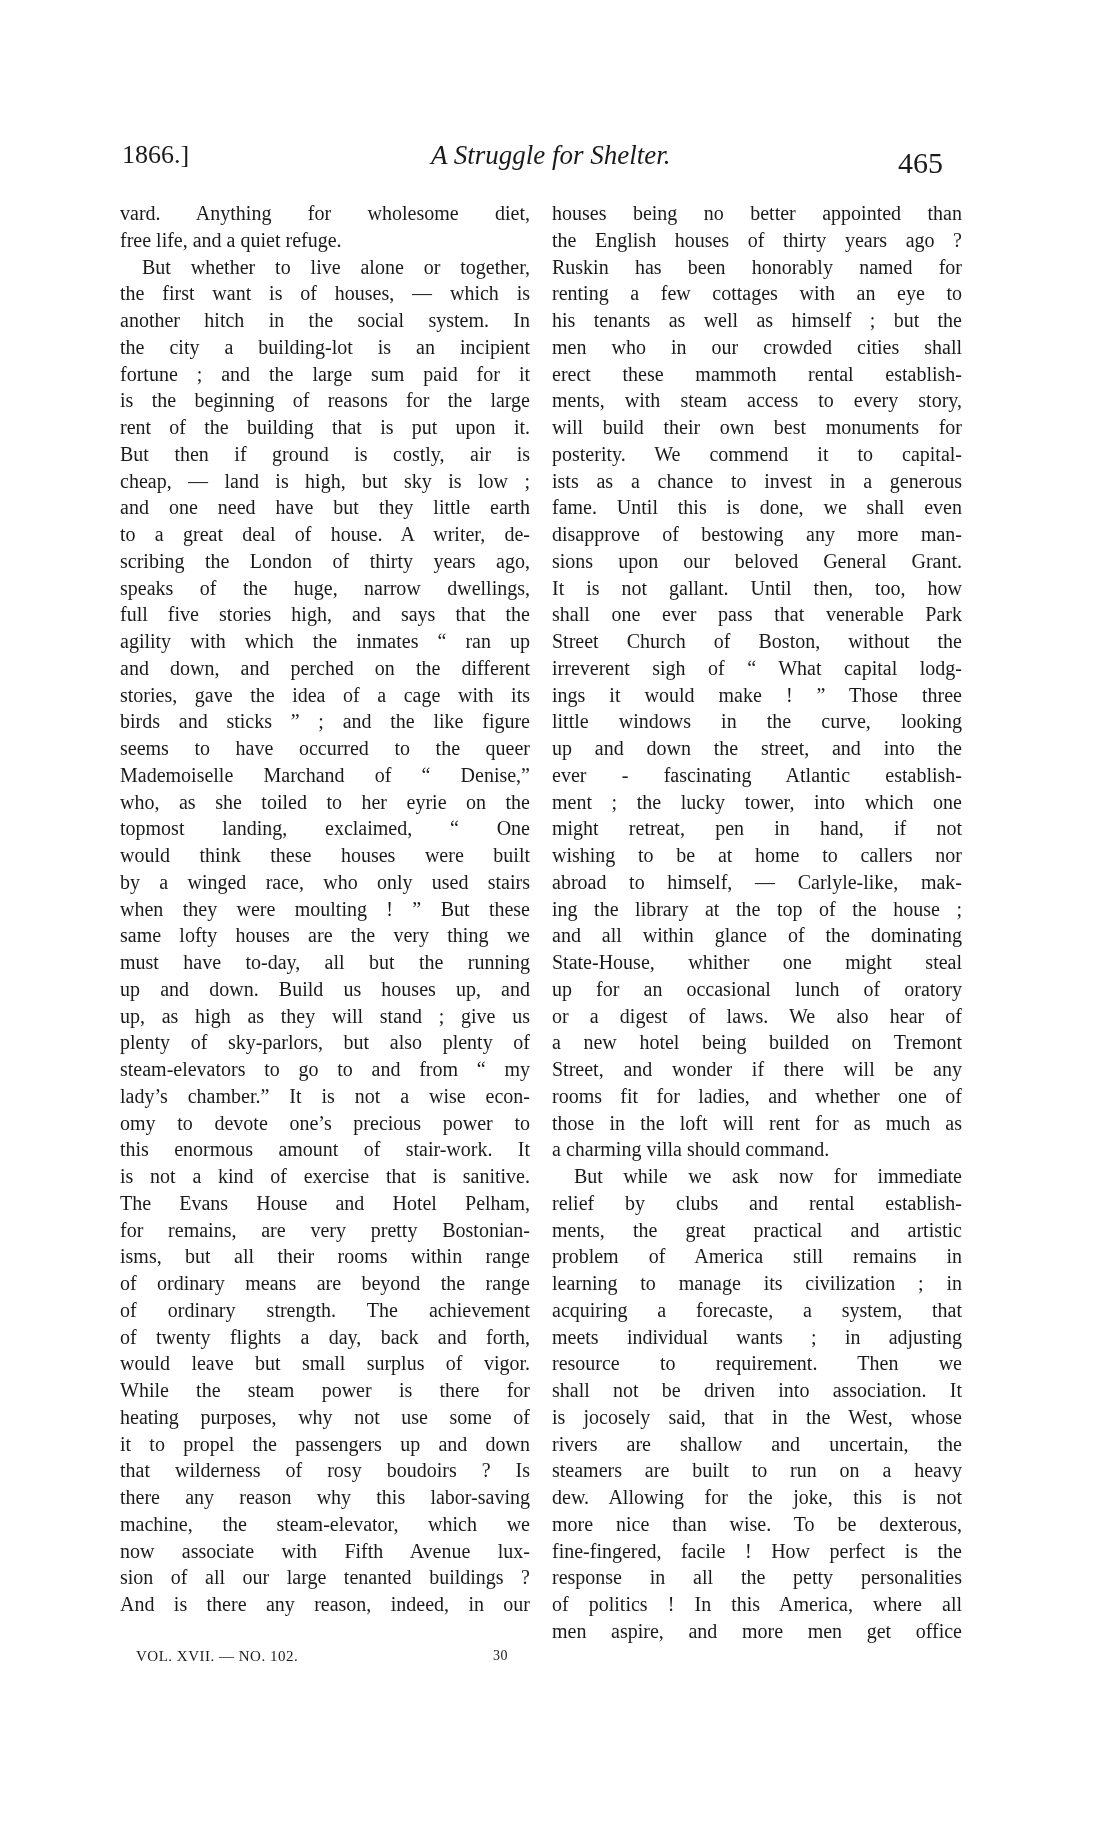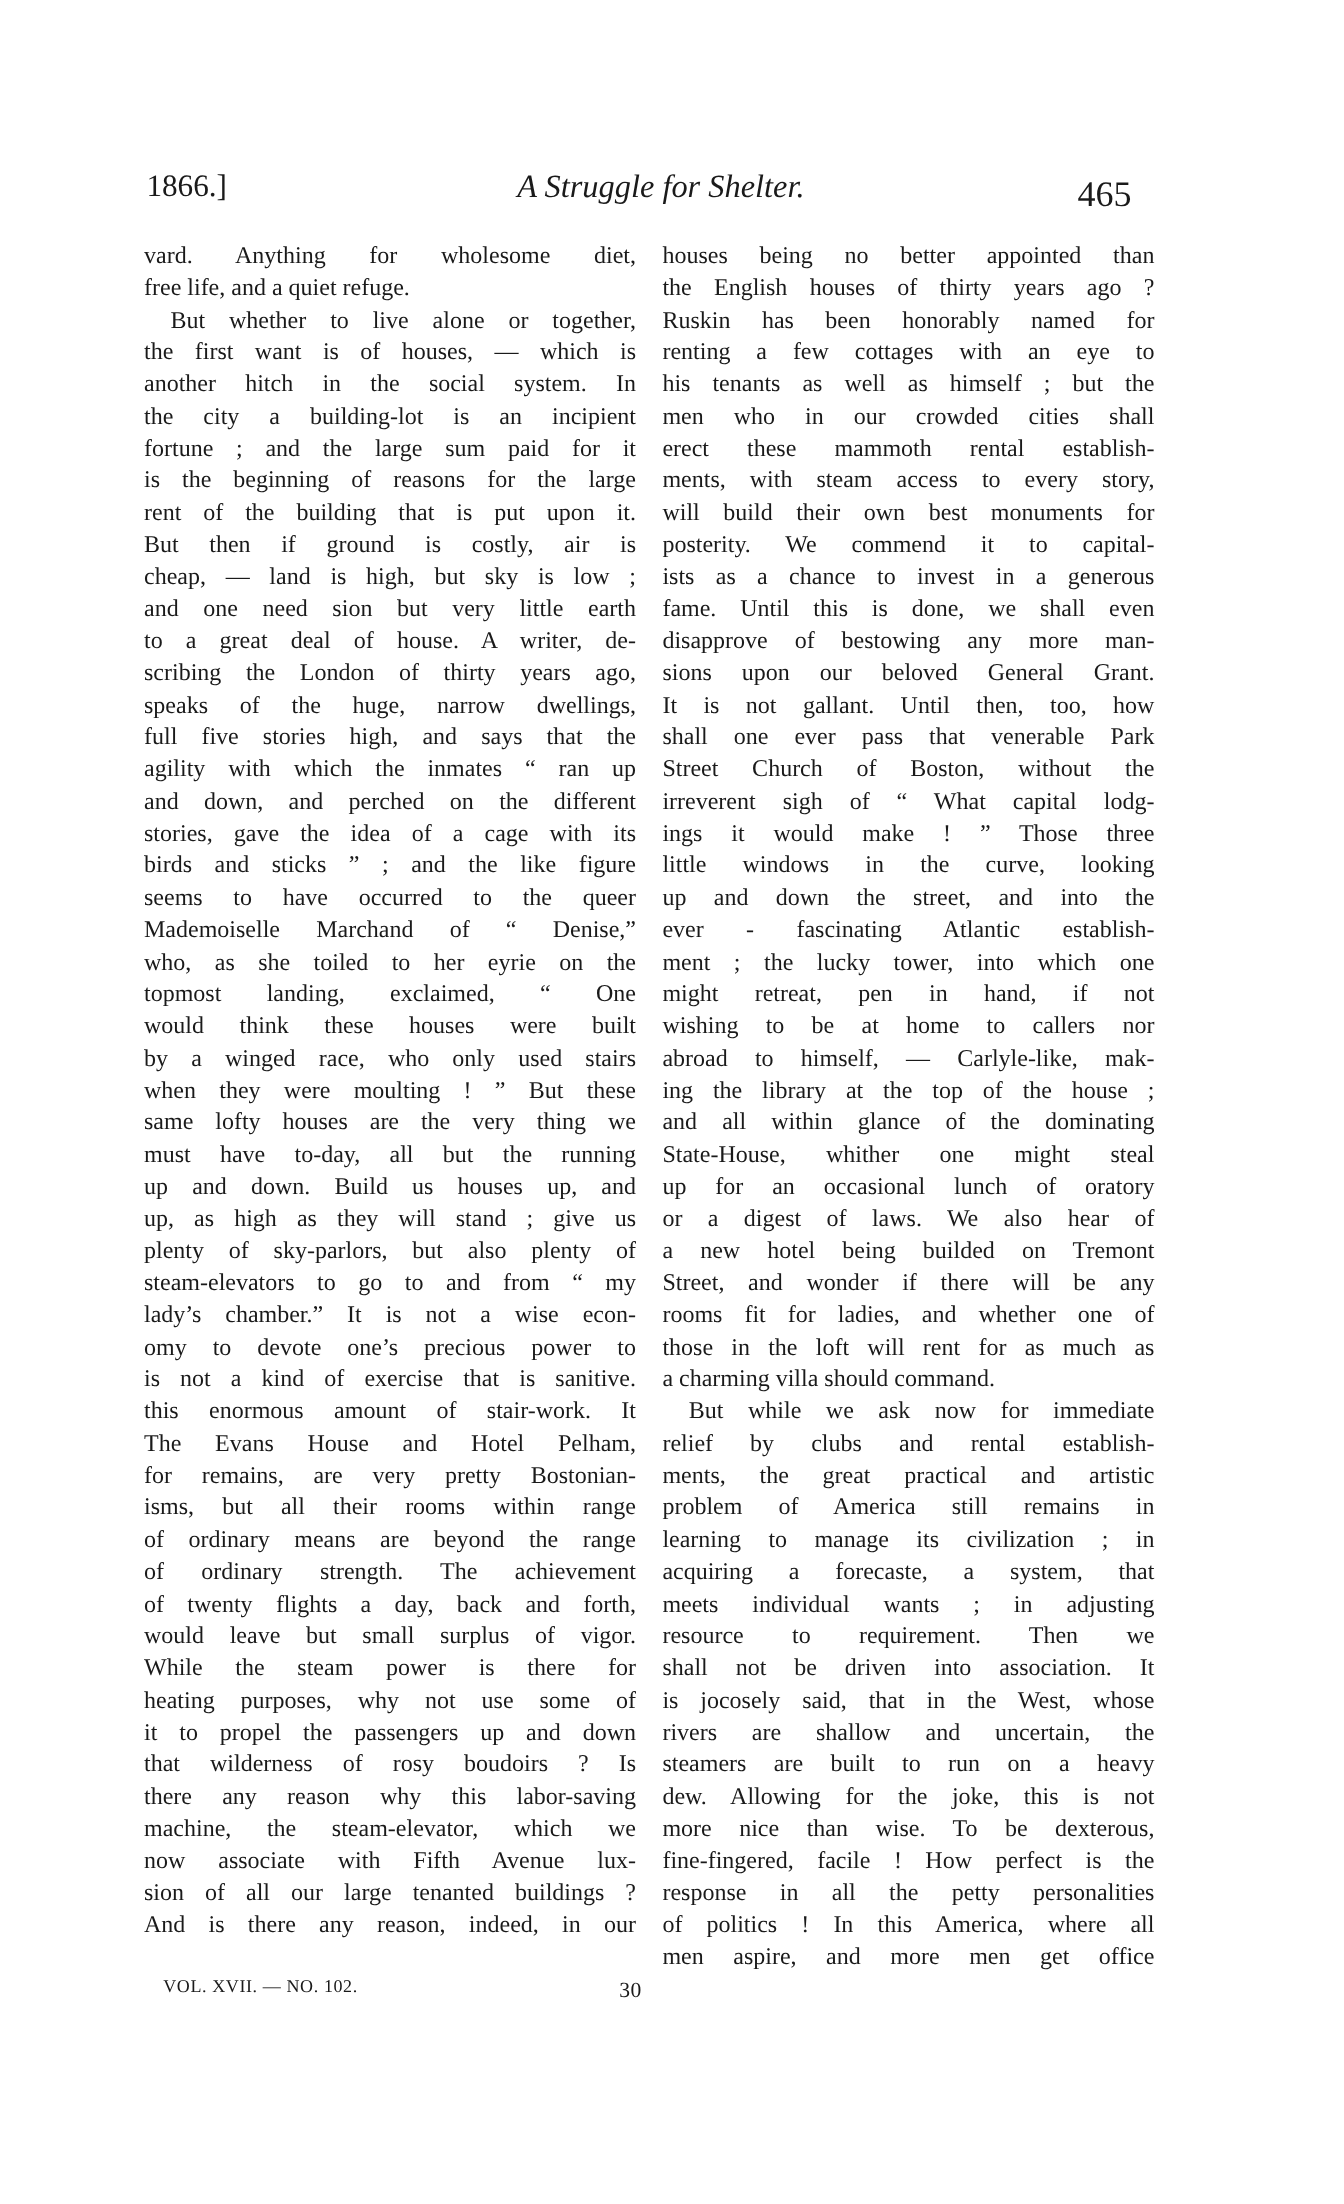--- a/index.html
+++ b/index.html
@@ -9,42 +9,42 @@
   .hdr-title { left:395px; font-size:27px; font-style:italic;margin-left:36px; }
   .hdr-page { left:898px; top:146px; font-size:30px; }
   .col { position:absolute; top:200px; width:410px; font-family:"Liberation Serif","DejaVu Serif",serif; font-size:20px; }
   .col-left { left:120px; }
   .col-right { left:552px; }
   .line { height:26.75px; line-height:26.75px; white-space:nowrap; text-align:justify; text-align-last:justify; }
   .line.last { text-align-last:left;font-family:Liberation Serif, serif; }
   .line.indent { padding-left:22px; }
   .footer { position:absolute; top:1648px; font-family:"Liberation Serif","DejaVu Serif",serif; font-size:15px; letter-spacing:0.5px; }
   .footer-vol { left:136px; }
-  .footer-sig { left:516px; font-size:18px; }
+  .footer-sig { left:493px; font-size:14px; }
 </style>
 </head>
 <body>
 
 <div class="hdr hdr-date">1866.]</div>
 <div class="hdr hdr-title">A Struggle for Shelter.</div>
 <div class="hdr hdr-page">465</div>
 
 <div class="col col-left">
     <div class="line">vard.  Anything for wholesome diet,</div>
     <div class="line last">free life, and a quiet refuge.</div>
     <div class="line indent">But whether to live alone or together,</div>
     <div class="line">the first want is of houses, — which is</div>
     <div class="line">another hitch in the social system.  In</div>
     <div class="line">the city a building-lot is an incipient</div>
     <div class="line">fortune ; and the large sum paid for it</div>
     <div class="line">is the beginning of reasons for the large</div>
     <div class="line">rent of the building that is put upon it.</div>
     <div class="line">But then if ground is costly, air is</div>
     <div class="line">cheap, — land is high, but sky is low ;</div>
-    <div class="line">and one need sion but very little earth</div>
+    <div class="line">and one need have but they little earth</div>
     <div class="line">to a great deal of house.  A writer, de-</div>
     <div class="line">scribing the London of thirty years ago,</div>
     <div class="line">speaks of the huge, narrow dwellings,</div>
     <div class="line">full five stories high, and says that the</div>
     <div class="line">agility with which the inmates “ ran up</div>
     <div class="line">and down, and perched on the different</div>
     <div class="line">stories, gave the idea of a cage with its</div>
     <div class="line">birds and sticks ” ; and the like figure</div>
     <div class="line">seems to have occurred to the queer</div>
     <div class="line">Mademoiselle Marchand of “ Denise,”</div>
@@ -54,22 +54,22 @@
     <div class="line">by a winged race, who only used stairs</div>
     <div class="line">when they were moulting ! ”  But these</div>
     <div class="line">same lofty houses are the very thing we</div>
     <div class="line">must have to-day, all but the running</div>
     <div class="line">up and down.  Build us houses up, and</div>
     <div class="line">up, as high as they will stand ; give us</div>
     <div class="line">plenty of sky-parlors, but also plenty of</div>
     <div class="line">steam-elevators to go to and from “ my</div>
     <div class="line">lady’s chamber.”  It is not a wise econ-</div>
     <div class="line">omy to devote one’s precious power to</div>
+    <div class="line">this enormous amount of stair-work.  It</div>
     <div class="line">is not a kind of exercise that is sanitive.</div>
-    <div class="line">this enormous amount of stair-work.  It</div>
     <div class="line">The Evans House and Hotel Pelham,</div>
     <div class="line">for remains, are very pretty Bostonian-</div>
     <div class="line">isms, but all their rooms within range</div>
     <div class="line">of ordinary means are beyond the range</div>
     <div class="line">of ordinary strength.  The achievement</div>
     <div class="line">of twenty flights a day, back and forth,</div>
     <div class="line">would leave but small surplus of vigor.</div>
     <div class="line">While the steam power is there for</div>
     <div class="line">heating purposes, why not use some of</div>
     <div class="line">it to propel the passengers up and down</div>

